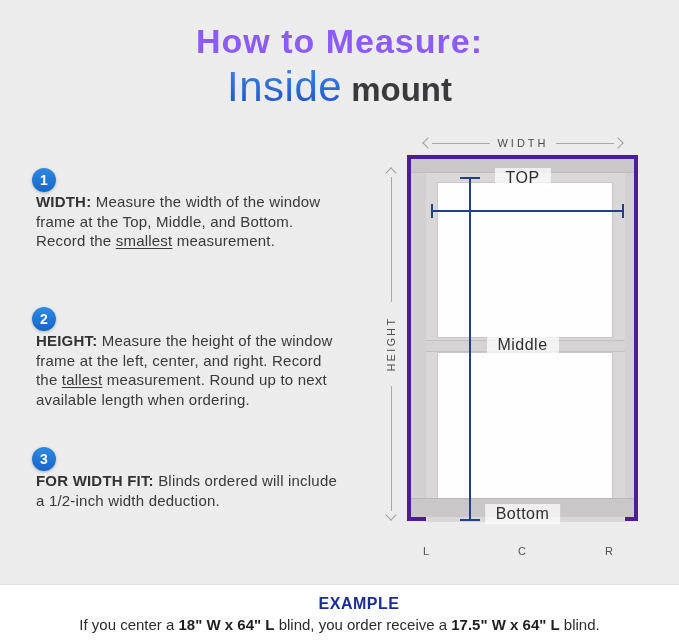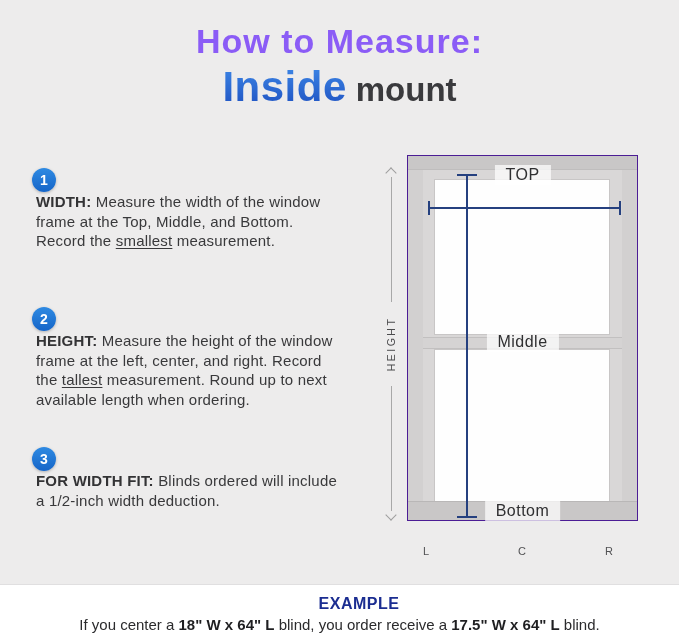--- a/index.html
+++ b/index.html
@@ -14,21 +14,21 @@
   *{margin:0;padding:0;box-sizing:border-box;}
   html,body{width:679px;height:642px;overflow:hidden;background:#ffffff;
     font-family:"Liberation Sans",sans-serif;}
   .poster{position:relative;width:679px;height:585px;background:var(--page-bg);
     border-bottom:1px solid #e0dfe0;}
 
   
   .title-block{position:absolute;top:22px;left:0;width:679px;text-align:center;}
   .title-line1{font-size:34px;font-weight:600;color:#8b5cf6;letter-spacing:1px;}
   .title-line2{margin-top:2px;}
-  .title-highlight{font-size:42px;font-weight:700;letter-spacing:0.5px;
+  .title-highlight{font-size:42px;font-weight:400;letter-spacing:0.5px;
     background-image:linear-gradient(180deg,var(--title-highlight-top),var(--title-highlight-bottom));
     -webkit-background-clip:text;background-clip:text;color:transparent;
     -webkit-text-fill-color:transparent;}
   .title-suffix{font-size:33px;font-weight:600;color:#3a3a3d;margin-left:9px;}
 
   
   .step{position:absolute;left:32px;width:312px;}
   .step-1{top:168px;} .step-2{top:307px;} .step-3{top:447px;}
   .badge{width:24px;height:24px;border-radius:50%;
     background:linear-gradient(180deg,#2f8ae2,#1565c8);
@@ -59,21 +59,21 @@
     display:flex;flex-direction:column;align-items:center;}
   .height-arrow .line{flex:1;width:1px;background:#a8a8a8;}
   .v-label-wrap{position:relative;width:14px;height:84px;flex:none;}
   .v-label-wrap span{position:absolute;top:50%;left:50%;
     transform:translate(-50%,-50%) rotate(-90deg);white-space:nowrap;
     font-size:10.5px;letter-spacing:2.5px;color:#4c4c4e;background:var(--page-bg);
     padding:2px 6px;}
 
   
   .window{position:absolute;left:407px;top:155px;width:231px;height:366px;
-    background:var(--frame-gray);border:1px solid #4c1d95;}
+    background:var(--frame-gray);border:4px solid #4c1d95;}
   .head{position:absolute;left:0;right:0;top:0;height:14px;background:#c9c7c7;
     border-bottom:1px solid #bfbdbd;}
   .sill{position:absolute;left:0;right:0;bottom:0;height:19px;background:#c9c7c7;
     border-top:1px solid #b9b7b7;}
   .opening{position:absolute;left:15px;top:14px;width:199px;height:349px;
     background:#d9d7d7;}
   .pane{position:absolute;left:11px;width:176px;background:#fefefe;
     border:1px solid #c8c6c6;}
   .pane-upper{top:9px;height:156px;}
   .pane-lower{top:179px;height:161px;}
@@ -126,20 +126,27 @@
   <div class="step step-2">
     <div class="badge">2</div>
     <p><span class="seg-bold">HEIGHT:</span><span> Measure the height of the window frame at the left, center, and right. Record the </span><span class="seg-underline">tallest</span><span> measurement. Round up to next available length when ordering.</span></p>
   </div>
 
   <div class="step step-3">
     <div class="badge">3</div>
     <p><span class="seg-bold">FOR WIDTH FIT:</span><span> Blinds ordered will include a 1/2-inch width deduction.</span></p>
   </div>
 
+  <div class="width-arrow">
+    <span class="chev chev-left"></span>
+    <span class="line"></span>
+    <span class="arrow-label">WIDTH</span>
+    <span class="line"></span>
+    <span class="chev chev-right"></span>
+  </div>
 
   <div class="height-arrow">
     <span class="chev chev-up"></span>
     <span class="line"></span>
     <span class="v-label-wrap">
         <span>HEIGHT</span>
       </span>
     <span class="line"></span>
     <span class="chev chev-down"></span>
   </div>

